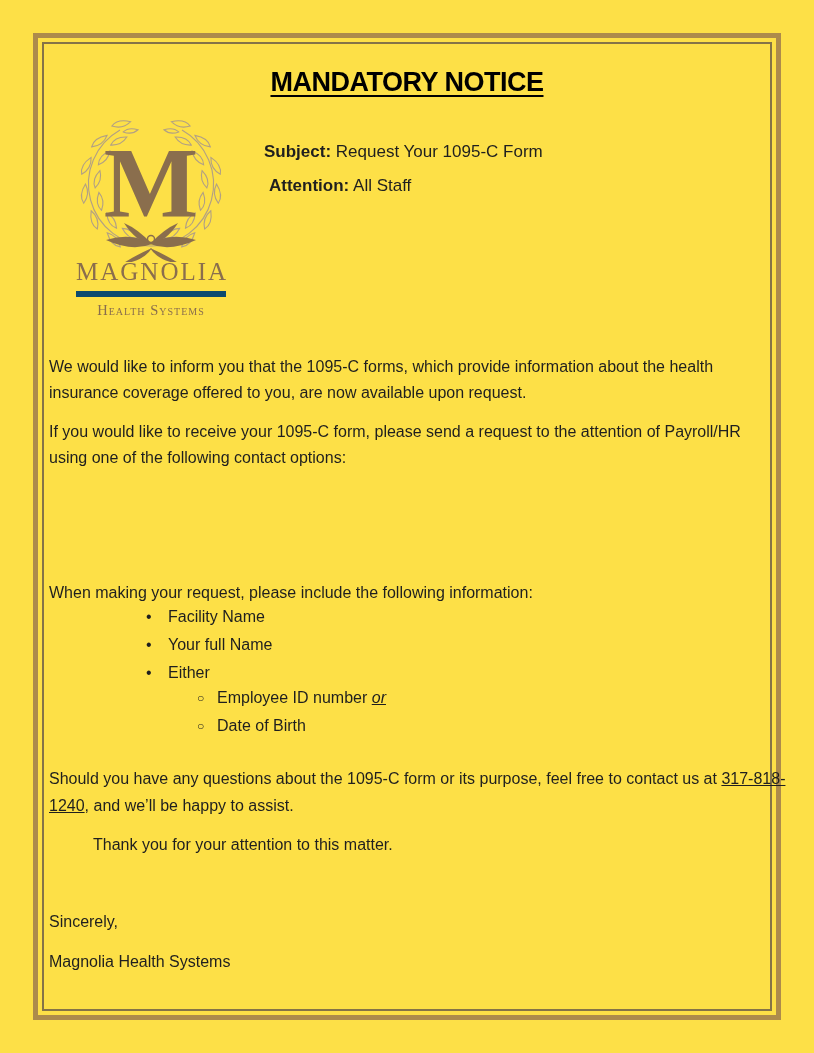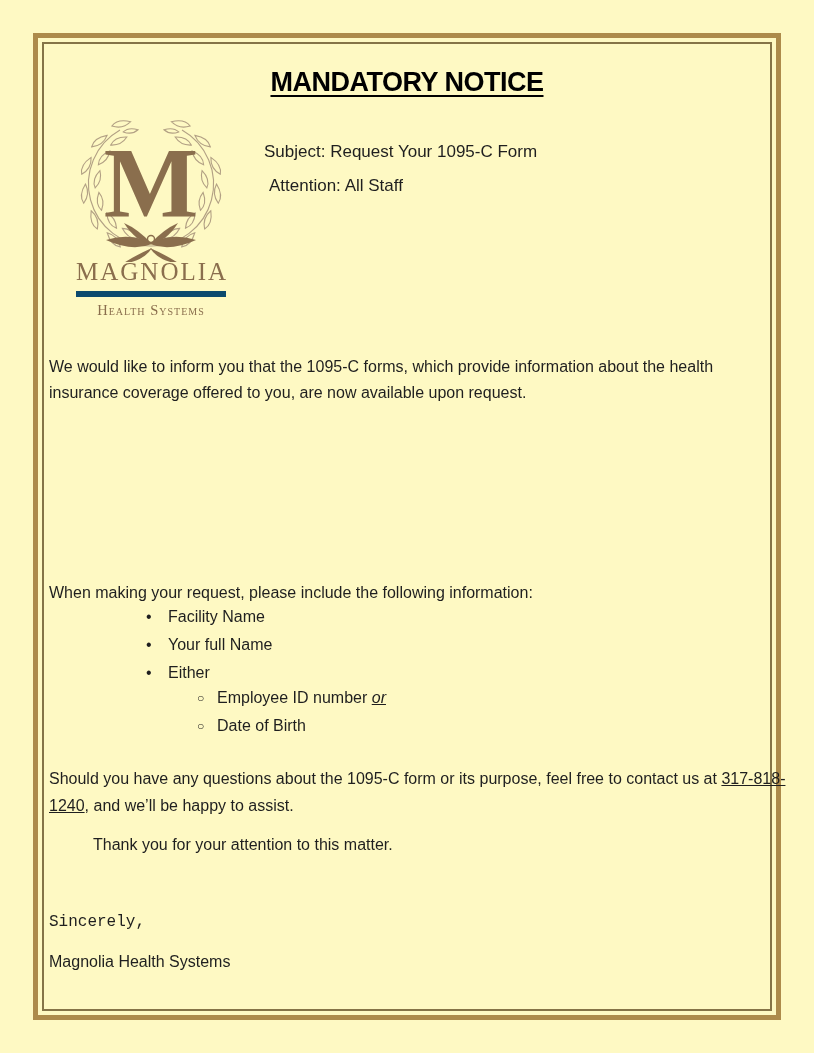--- a/index.html
+++ b/index.html
@@ -1,19 +1,19 @@
 <!DOCTYPE html>
 <html><head>
 <meta charset="utf-8">
 <style>
   html,body{margin:0;padding:0;background:#ffffff;}
   .page{
     position:relative;
     width:814px;height:1053px;
-    background:#fef9c3;
+    background:#fde047;
     font-family:"Liberation Sans",sans-serif;
     color:#1f1f1f;
     overflow:hidden;
   }
   
   .frame{
     position:absolute;top:33px;left:33px;right:33px;bottom:33px;
     border:5px solid #ad8b4b;
   }
   .frame-inner{
@@ -44,29 +44,29 @@
   .logo-tagline{
     font-family:"Liberation Serif",serif;
     font-variant:small-caps;
     font-size:14.5px;letter-spacing:1px;
     color:#8a6e4d;margin-top:5px;
   }
   
   .subject-block{position:absolute;top:142px;left:264px;font-size:17px;}
   .subject-line{margin:0 0 14px 0;}
   .attention-line{margin:0;padding-left:5px;}
-  .lbl{font-weight:normal;text-align:center;}
+  .lbl{font-weight:bold;text-align:center;}
   
   .p{position:absolute;left:49px;font-size:16px;line-height:26px;}
   .p1{top:338px;width:672px;}
   .p2{top:403px;width:700px;}
   .p3{top:563px;width:720px;line-height:27px;}
   .p4{top:749px;width:740px;line-height:27px;}
   .p5{top:815px;width:740px;line-height:27px;margin-left:44px;}
-  .sincerely{top:893px;width:400px;font-family:Liberation Mono, monospace;}
+  .sincerely{top:893px;width:400px;}
   .signature{top:933px;width:400px;}
   ul{margin:0;padding:0;list-style:none;}
   .list-l1{position:absolute;top:467px;left:72px;font-size:16px;line-height:26px;}
   .list-l1 li{position:relative;padding-left:23px;margin-bottom:7px;width:655px;}
   .list-l1 li::before{content:"\2022";position:absolute;left:0;}
   .list-l2{position:absolute;top:603px;left:146px;font-size:16px;line-height:27px;}
   .list-l2 li{position:relative;padding-left:22px;margin-bottom:1px;}
   .list-l2 li::before{content:"\2022";position:absolute;left:0;}
   .list-l3{position:absolute;top:684px;left:196px;font-size:16px;line-height:27px;}
   .list-l3 li{position:relative;padding-left:21px;margin-bottom:1px;}
@@ -149,20 +149,21 @@
     <div class="logo-tagline">Health Systems</div>
   </div>
 
   <div class="subject-block">
     <p class="subject-line"><span class="lbl">Subject:</span> <span>Request Your 1095-C Form</span></p>
     <p class="attention-line"><span class="lbl">Attention:</span> <span>All Staff</span></p>
   </div>
 
   <p class="p p1">We would like to inform you that the 1095-C forms, which provide information about the health insurance coverage offered to you, are now available upon request.</p>
 
+  <p class="p p2">If you would like to receive your 1095-C form, please send a request to the attention of Payroll/HR using one of the following contact options:</p>
 
   <ul class="list-l1">
   </ul>
 
   <p class="p p3">When making your request, please include the following information:</p>
 
   <ul class="list-l2">
     <li>Facility Name</li>
     <li>Your full Name</li>
     <li>Either</li>

